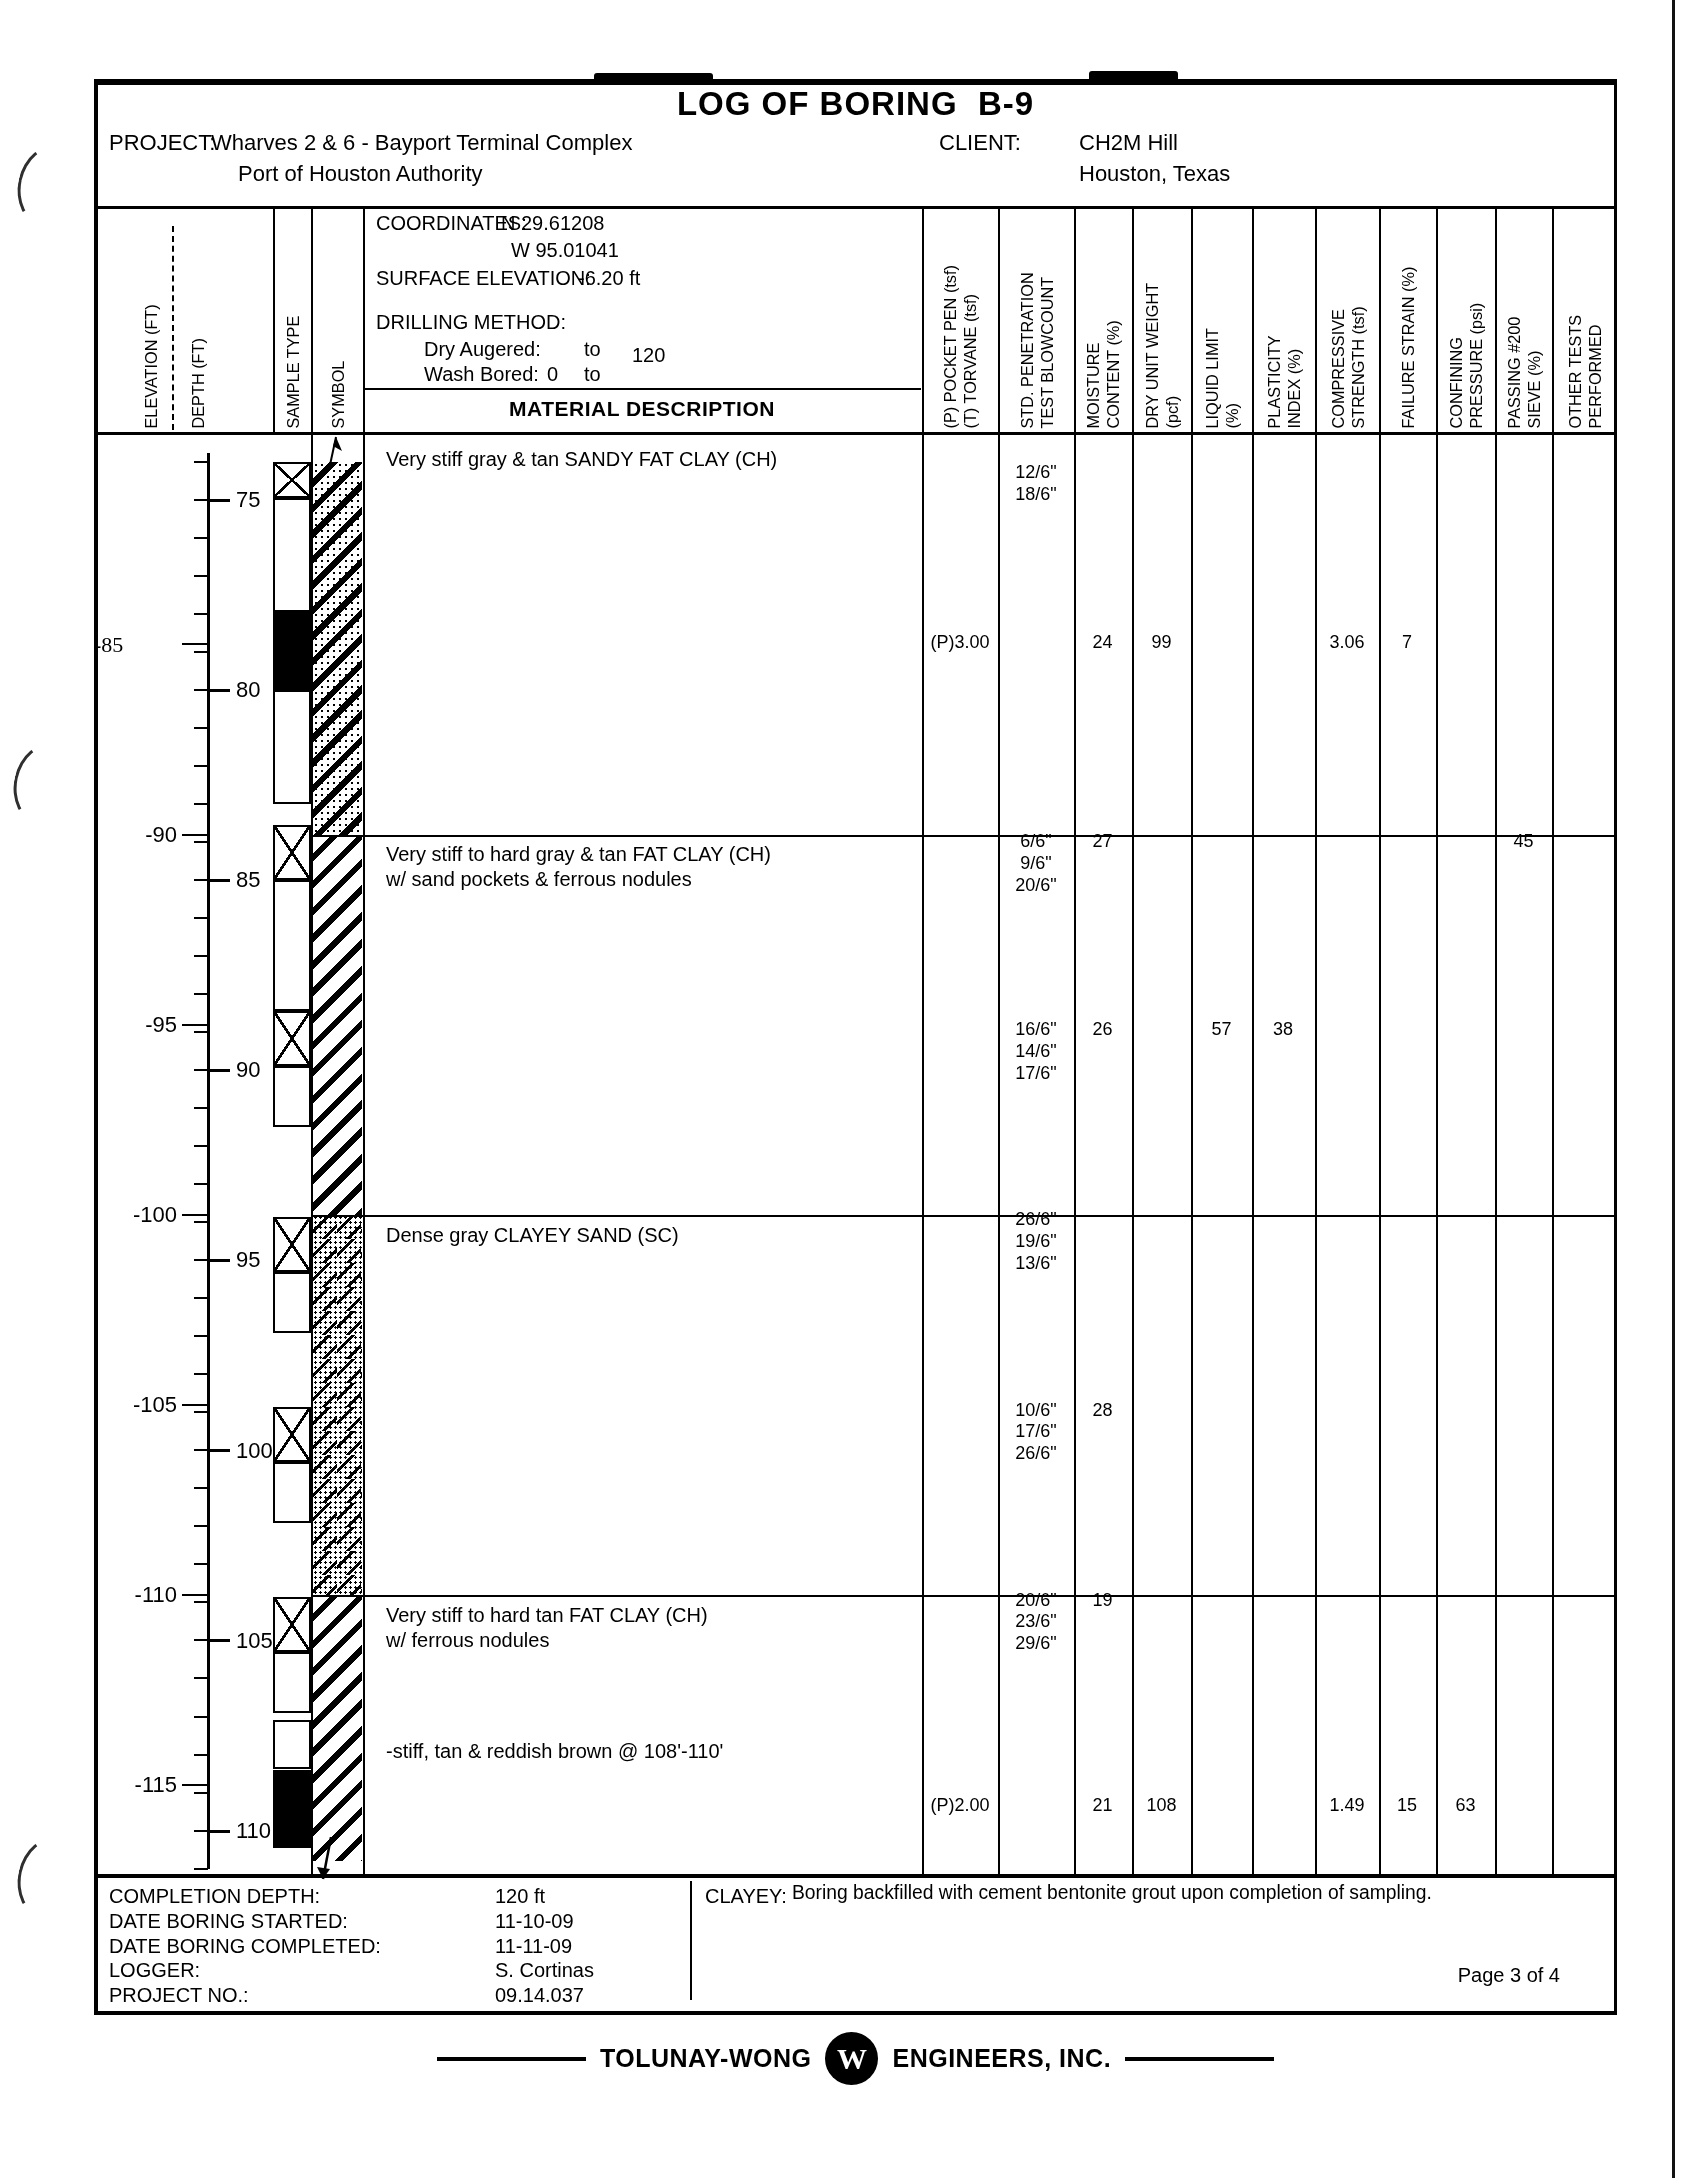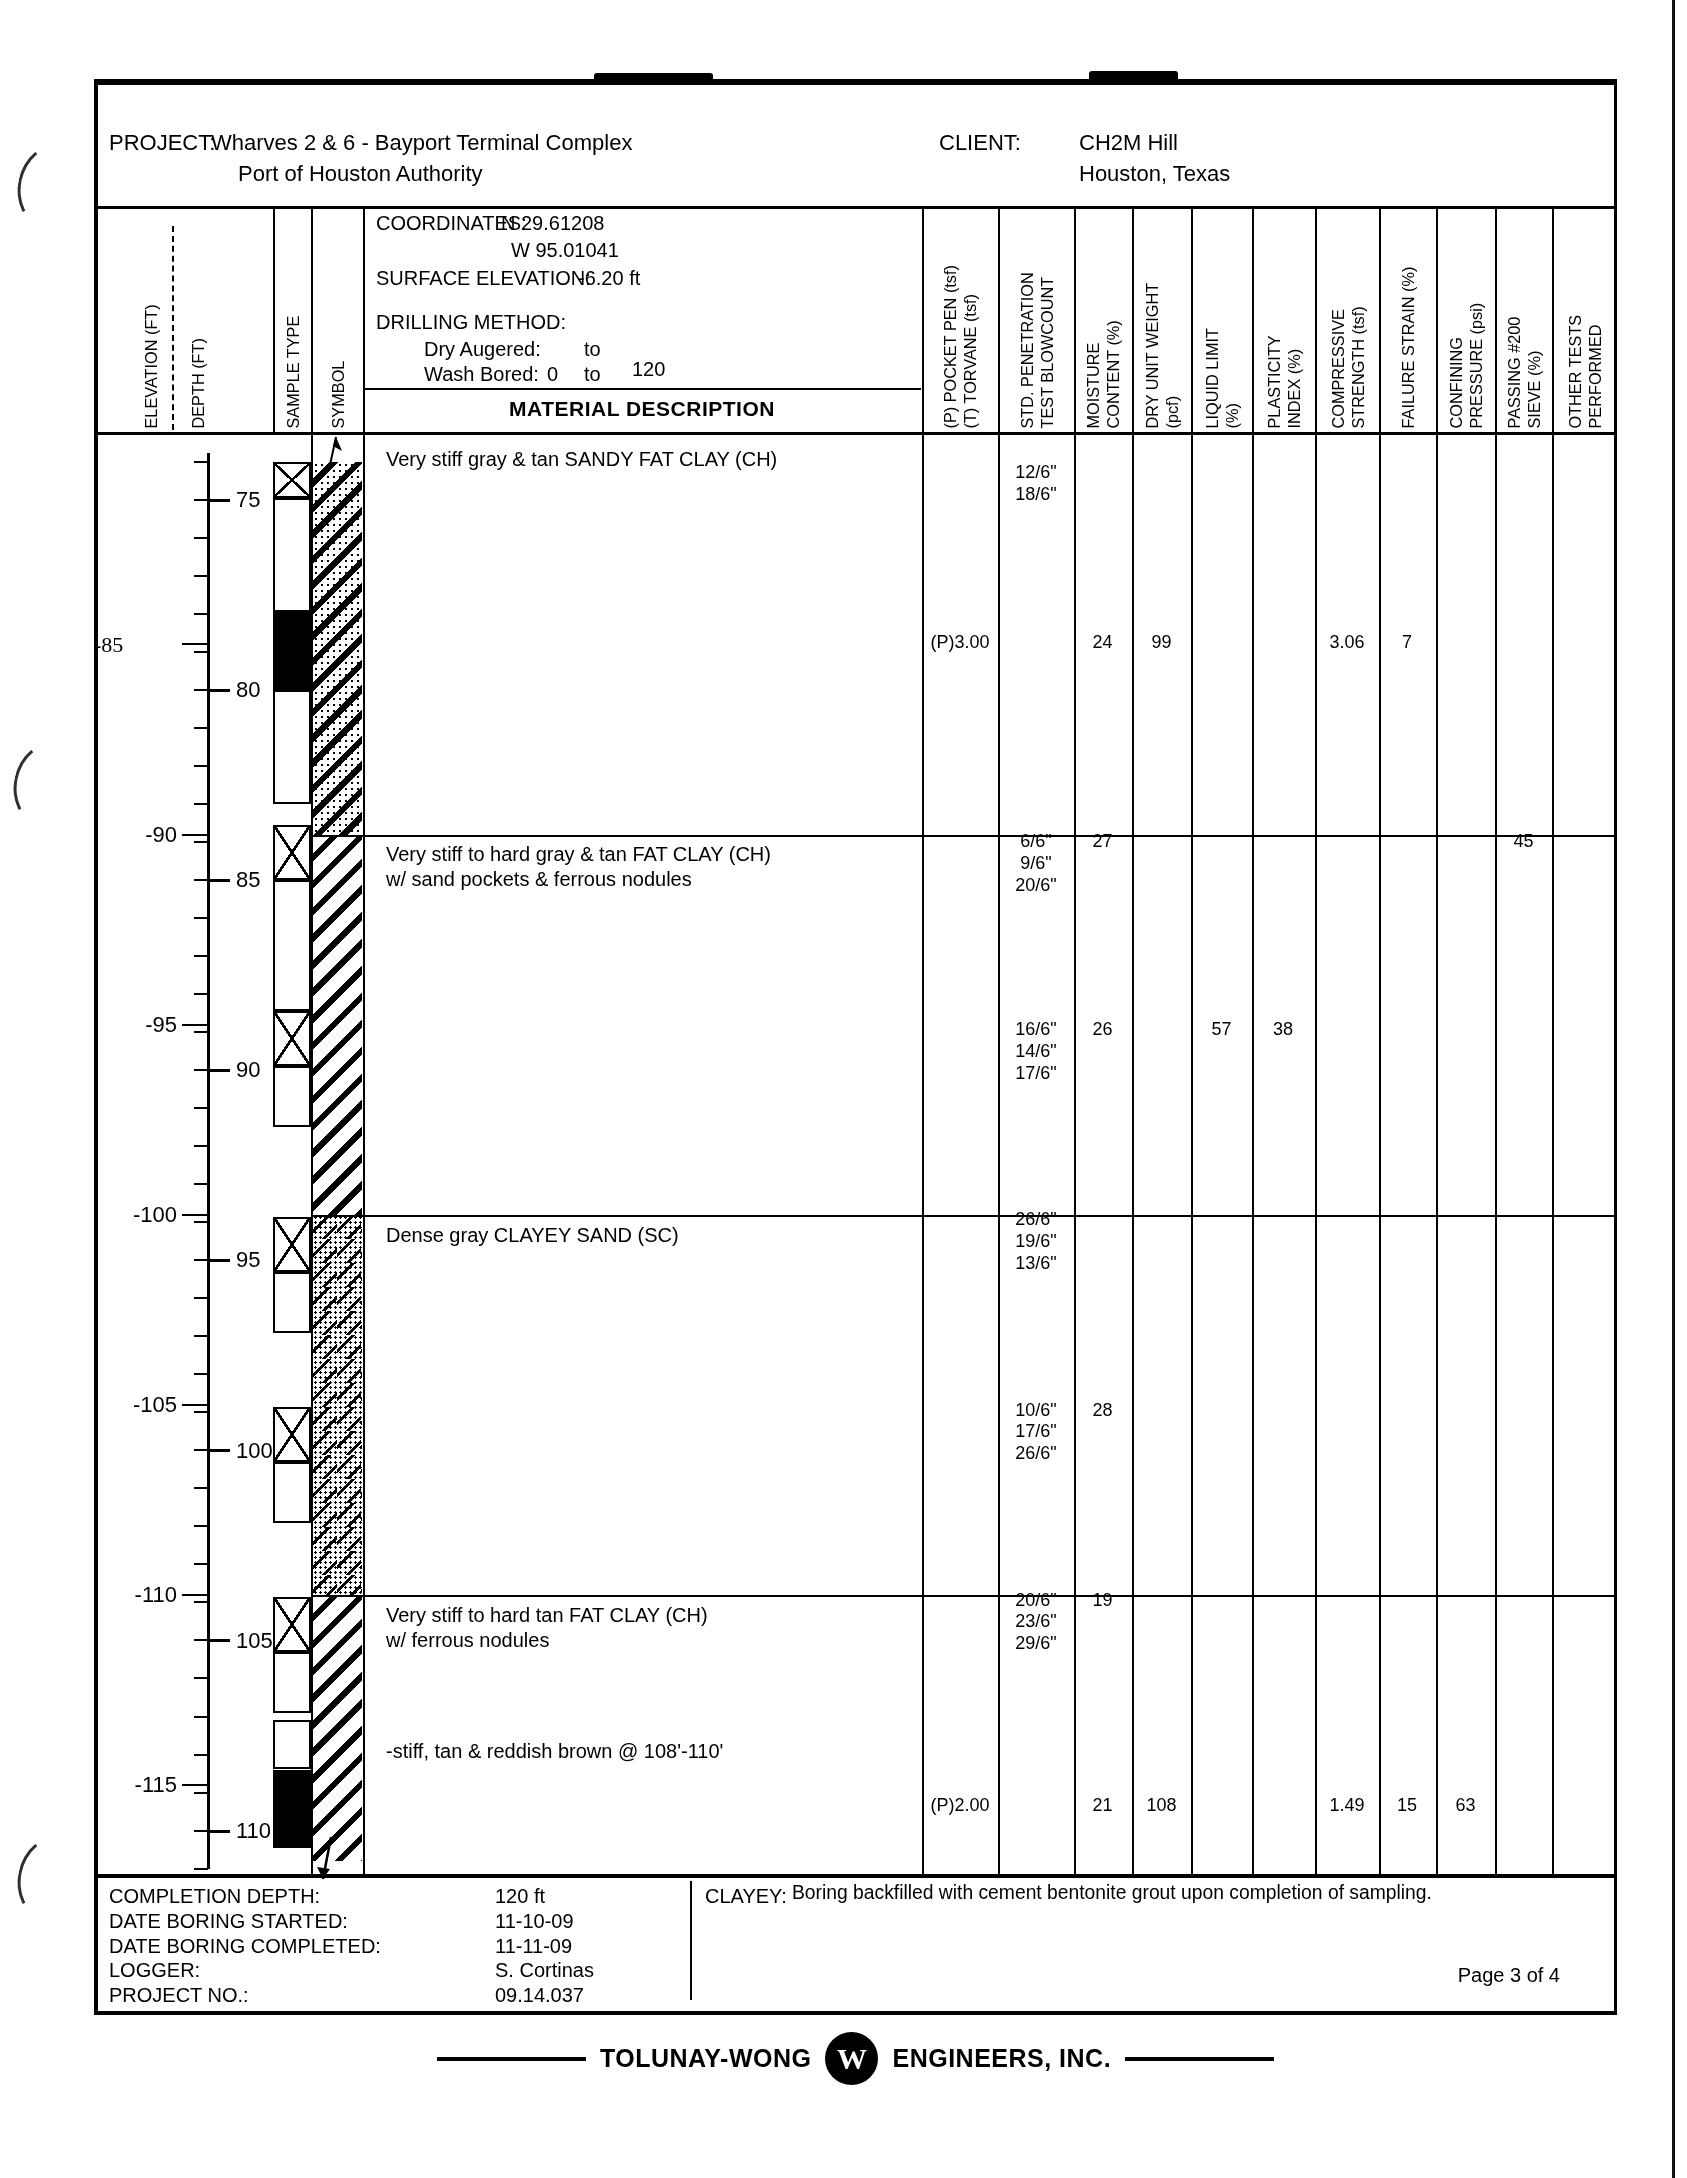--- a/index.html
+++ b/index.html
@@ -55,39 +55,40 @@
 
   <div class="hole" style="left:18px;top:145px;"></div>
   <div class="hole" style="left:14px;top:743px;"></div>
   <div class="hole" style="left:18px;top:1837px;"></div>
   <div class="scanline"></div>
   <div class="smudge" style="left:594px;top:73px;width:119px;height:9px;"></div>
   <div class="smudge" style="left:1089px;top:71px;width:89px;height:11px;"></div>
 
   <div class="doc-box"></div>
 
+  <div class="title">LOG OF BORING  B-9</div>
   <div class="t22" style="left:109px;top:130px;">PROJECT:</div>
   <div class="t22" style="left:211px;top:130px;">Wharves 2 &amp; 6 - Bayport Terminal Complex</div>
   <div class="t22" style="left:238px;top:161px;">Port of Houston Authority</div>
   <div class="t22" style="left:939px;top:130px;">CLIENT:</div>
   <div class="t22" style="left:1079px;top:130px;">CH2M Hill</div>
   <div class="t22" style="left:1079px;top:161px;">Houston, Texas</div>
 
   <div class="t20" style="left:376px;top:212px;">COORDINATES:</div>
   <div class="t20" style="left:501px;top:212px;">N 29.61208</div>
   <div class="t20" style="left:511px;top:239px;">W 95.01041</div>
   <div class="t20" style="left:376px;top:267px;">SURFACE ELEVATION:</div>
   <div class="t20" style="left:578px;top:267px;">-6.20 ft</div>
   <div class="t20" style="left:376px;top:311px;">DRILLING METHOD:</div>
   <div class="t20" style="left:424px;top:338px;">Dry Augered:</div>
   <div class="t20" style="left:584px;top:338px;">to</div>
   <div class="t20" style="left:424px;top:363px;">Wash Bored:</div>
   <div class="t20" style="left:547px;top:363px;">0</div>
   <div class="t20" style="left:584px;top:363px;">to</div>
-  <div class="t20" style="left:632px;top:358px;">120</div>
+  <div class="t20" style="left:632px;top:344px;">120</div>
   <div class="md-label">MATERIAL DESCRIPTION</div>
 
   <div class="dashed-v" style="left:172px;top:226px;height:204px;"></div>
 
   <div class="footer-line" style="left:109px;top:1885px;">COMPLETION DEPTH:</div>
   <div class="footer-line" style="left:495px;top:1885px;">120 ft</div>
   <div class="footer-line" style="left:109px;top:1910px;">DATE BORING STARTED:</div>
   <div class="footer-line" style="left:495px;top:1910px;">11-10-09</div>
   <div class="footer-line" style="left:109px;top:1935px;">DATE BORING COMPLETED:</div>
   <div class="footer-line" style="left:495px;top:1935px;">11-11-09</div>

